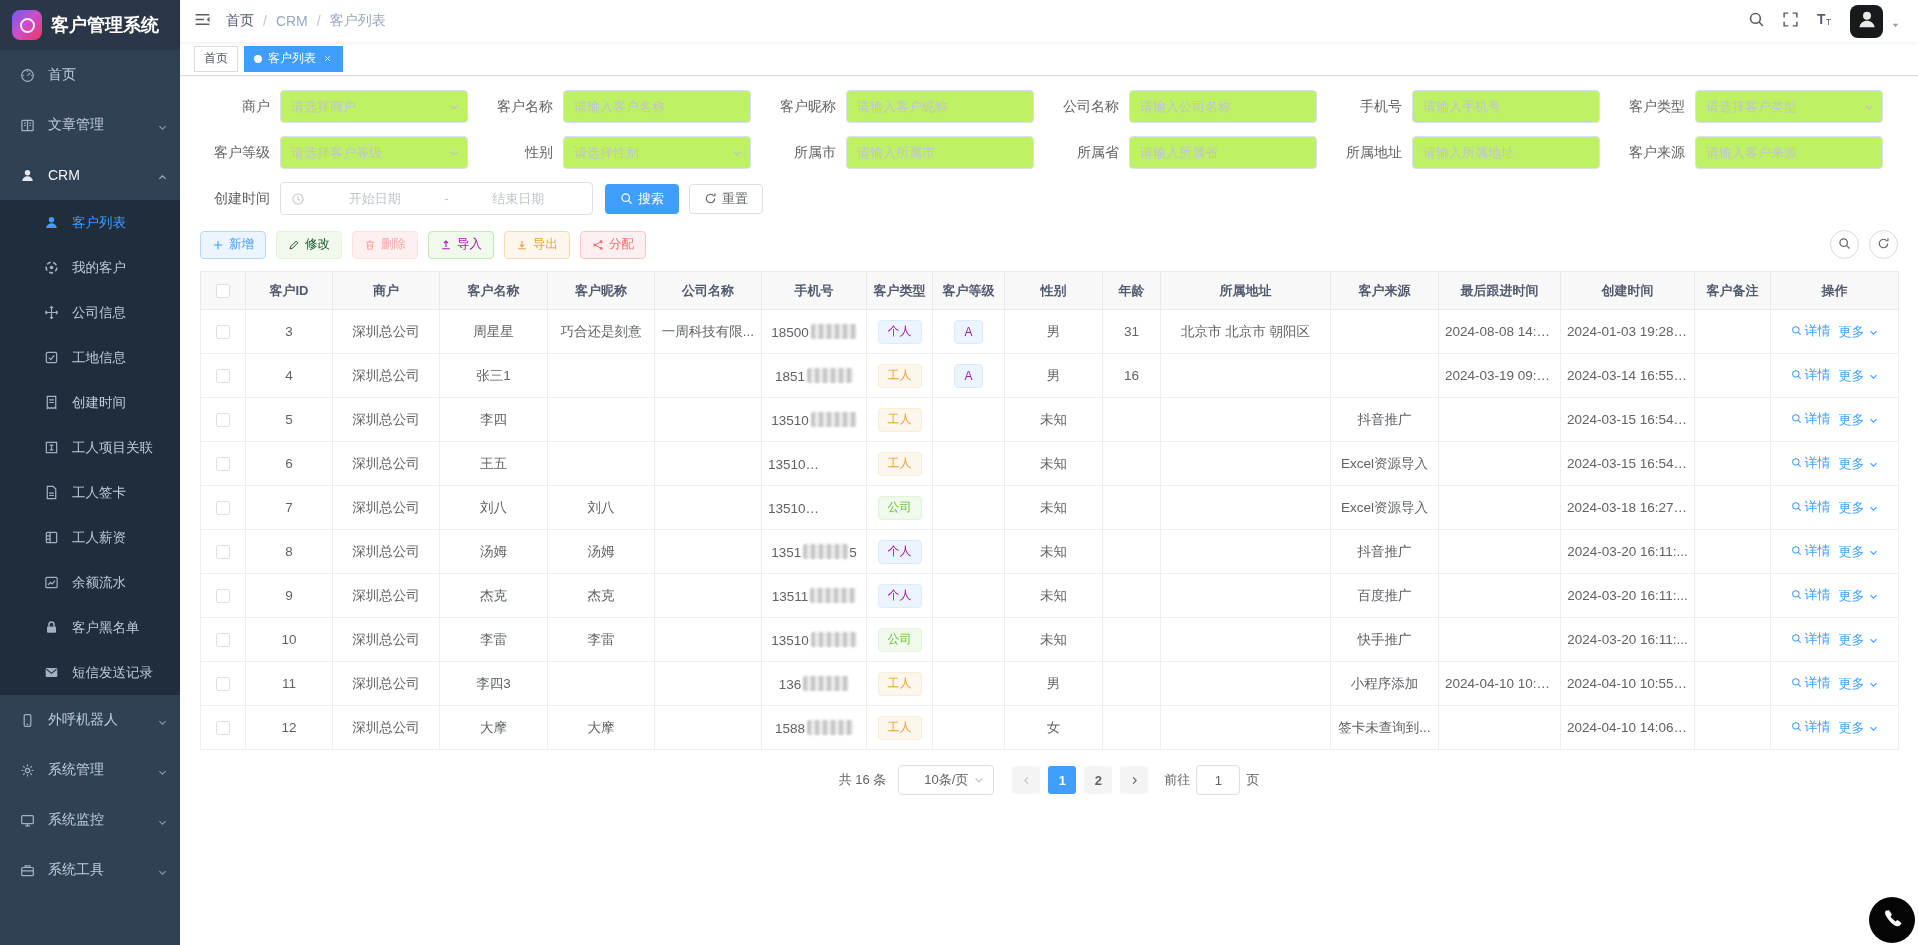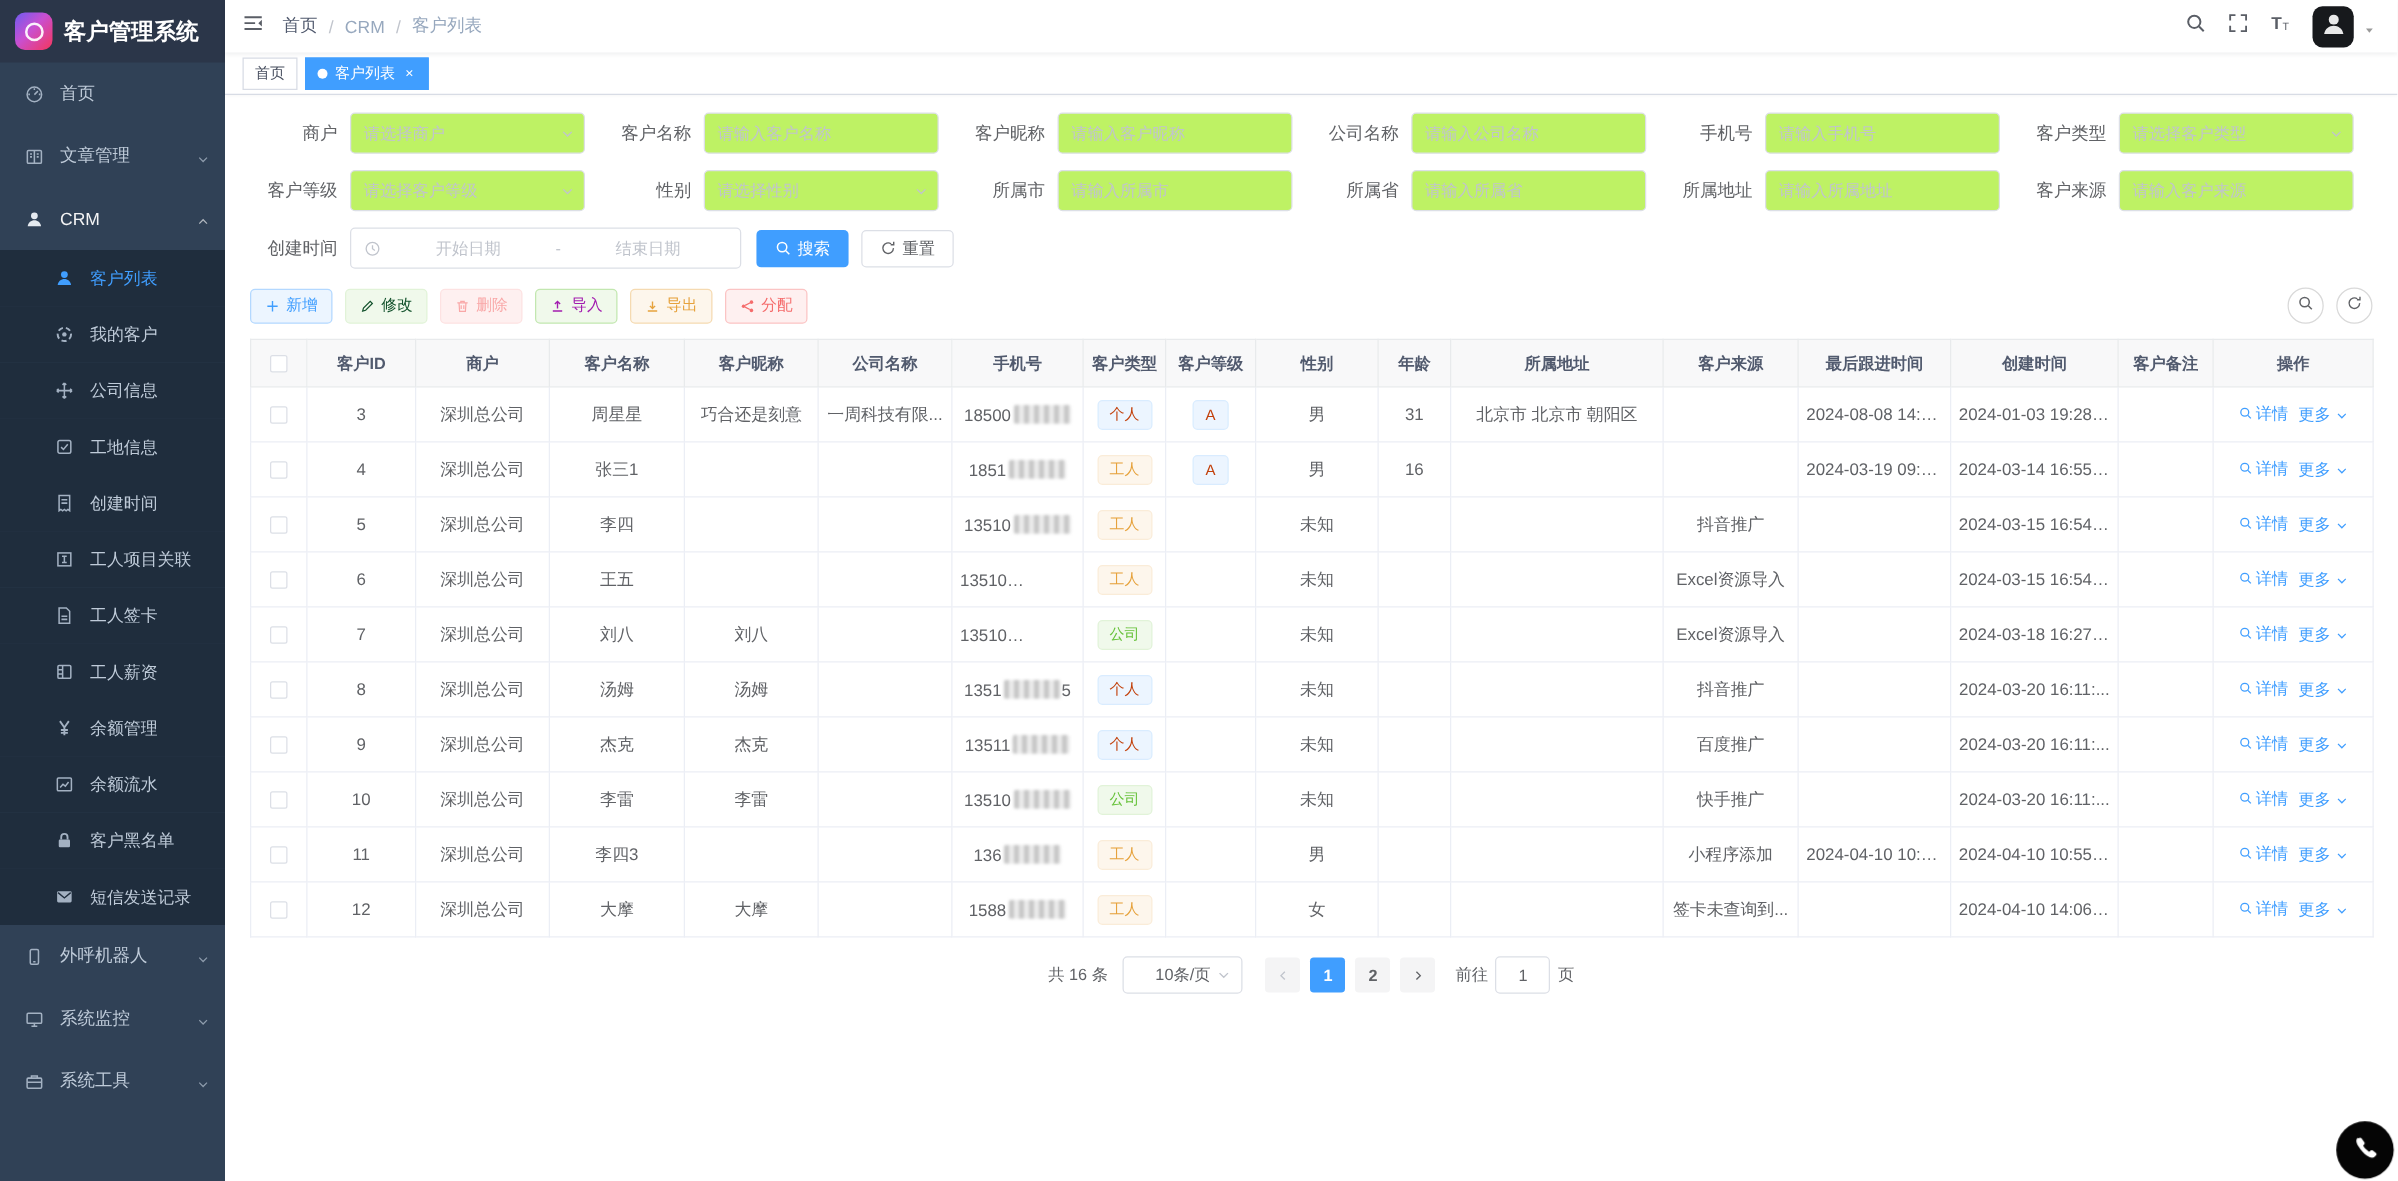--- a/index.html
+++ b/index.html
@@ -98,21 +98,21 @@
 
   
   table.grid { width:100%; border-collapse:collapse; margin-top:12px; table-layout:fixed; }
   .grid th { background:#f8f8f9; color:#515a6e; font-weight:bold; font-size:13px; height:38px;
     border:1px solid #e8eaec; text-align:center; padding:0 4px; white-space:nowrap; overflow:hidden; }
   .grid td { border:1px solid #ebeef5; height:44px; text-align:center; font-size:13.5px; color:#606266;
     padding:0 6px; white-space:nowrap; overflow:hidden; text-overflow:ellipsis; }
   .cb { width:14px; height:14px; border:1px solid #dcdfe6; border-radius:2px; background:#fff; margin:0 auto; cursor:pointer; }
   .tag { display:inline-flex; align-items:center; height:24px; padding:0 9px; border-radius:4px;
     font-size:12px; border:1px solid; }
-  .tag.blue    { color:#c2410c; background:#ecf5ff; border-color:#d9ecff; }
+  .tag.blue    { color:#a21caf; background:#ecf5ff; border-color:#d9ecff; }
   .tag.warning { color:#e6a23c; background:#fdf6ec; border-color:#faecd8; }
   .tag.success { color:#67c23a; background:#f0f9eb; border-color:#e1f3d8; }
   .mosaic { display:inline-block; width:46px; height:15px; vertical-align:-2px; margin-left:2px; border-radius:2px;
     background:
       repeating-linear-gradient(90deg,#c6c6c6 0 4px,#ececec 4px 8px),
       repeating-linear-gradient(0deg,rgba(190,190,190,.55) 0 4px,rgba(244,244,244,.55) 4px 8px);
     filter:blur(1.1px); }
   .op-cell { color:#409eff; }
   .op-link { color:#409eff; font-size:13px; display:inline-flex; align-items:center; gap:3px; cursor:pointer; margin:0 4px; }
   .op-link svg { width:11px; height:11px; }
@@ -248,28 +248,20 @@
           <span class="mi-icon">
             <svg viewBox="0 0 16 16" fill="none" stroke="currentColor" stroke-width="1.3">
               <rect x="2.5" y="2.5" width="11" height="11" rx="1"></rect>
               <path d="M6.5 2.5v11M2.5 6.2h4M2.5 9.8h4"></path>
             </svg>
           </span>
           <span class="mi-label">工人薪资</span>
         </div>
         <div class="menu-item sub">
           <span class="mi-icon">
-            <svg viewBox="0 0 16 16" fill="none" stroke="currentColor" stroke-width="1.6">
-              <path d="M4.2 2L8 7.4 11.8 2M8 7.4V14M5 9.6h6M5 12h6"></path>
-            </svg>
-          </span>
-          <span class="mi-label">余额管理</span>
-        </div>
-        <div class="menu-item sub">
-          <span class="mi-icon">
             <svg viewBox="0 0 16 16" fill="none" stroke="currentColor" stroke-width="1.3">
               <rect x="2" y="2.5" width="12" height="11" rx="1"></rect>
               <path d="M4.4 10.6l2.4-2.7 2 1.6 2.8-3.5"></path>
             </svg>
           </span>
           <span class="mi-label">余额流水</span>
         </div>
         <div class="menu-item sub">
           <span class="mi-icon">
             <svg viewBox="0 0 16 16">
@@ -289,20 +281,32 @@
           <span class="mi-label">短信发送记录</span>
         </div>
         <div class="menu-item ">
           <span class="mi-icon">
             <svg viewBox="0 0 16 16" fill="none" stroke="currentColor" stroke-width="1.3">
               <rect x="4.5" y="1.8" width="7" height="12.4" rx="1.2"></rect>
               <path d="M7 12.2h2"></path>
             </svg>
           </span>
           <span class="mi-label">外呼机器人</span>
+          <span class="mi-caret"><svg viewBox="0 0 16 16" fill="none" stroke="currentColor" stroke-width="1.5">
+              <path d="M3.5 6l4.5 4.5L12.5 6"></path>
+            </svg></span>
+        </div>
+        <div class="menu-item ">
+          <span class="mi-icon">
+            <svg viewBox="0 0 16 16" fill="none" stroke="currentColor" stroke-width="1.3">
+              <circle cx="8" cy="8" r="2.3"></circle>
+              <path d="M8 1.6v2.1M8 12.3v2.1M1.6 8h2.1M12.3 8h2.1M3.4 3.4l1.5 1.5M11.1 11.1l1.5 1.5M12.6 3.4l-1.5 1.5M4.9 11.1l-1.5 1.5"></path>
+            </svg>
+          </span>
+          <span class="mi-label">系统管理</span>
           <span class="mi-caret"><svg viewBox="0 0 16 16" fill="none" stroke="currentColor" stroke-width="1.5">
               <path d="M3.5 6l4.5 4.5L12.5 6"></path>
             </svg></span>
         </div>
         <div class="menu-item ">
           <span class="mi-icon">
             <svg viewBox="0 0 16 16" fill="none" stroke="currentColor" stroke-width="1.3">
               <rect x="1.8" y="2.8" width="12.4" height="8.6" rx="1"></rect>
               <path d="M8 11.4v2.4M5.5 13.8h5"></path>
             </svg>

